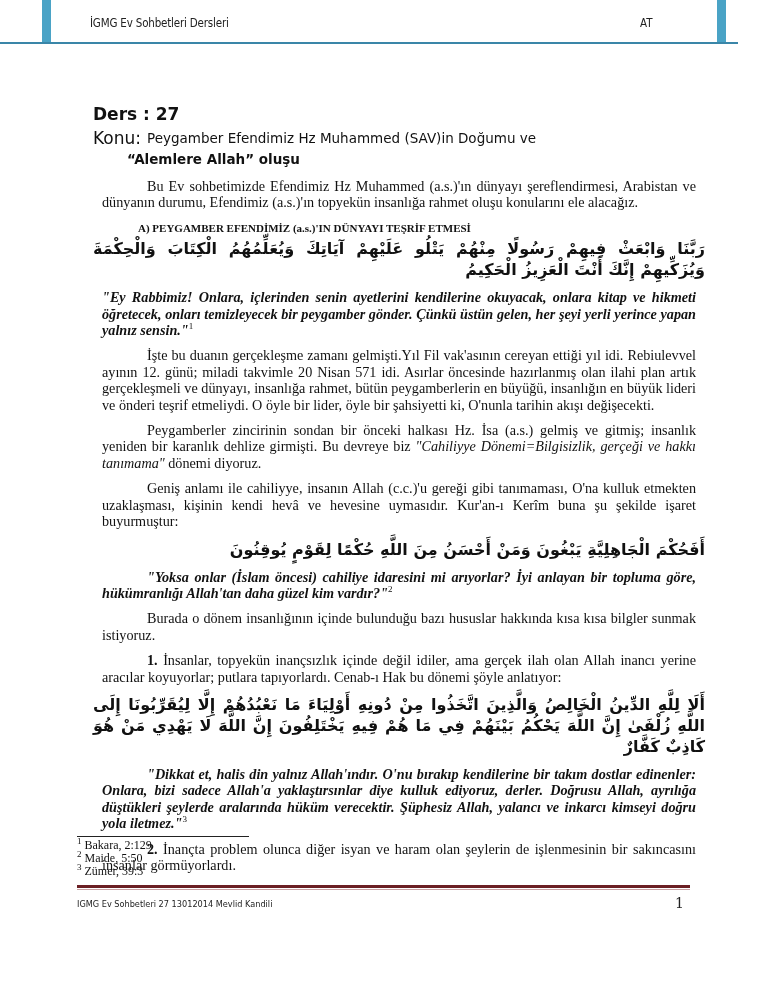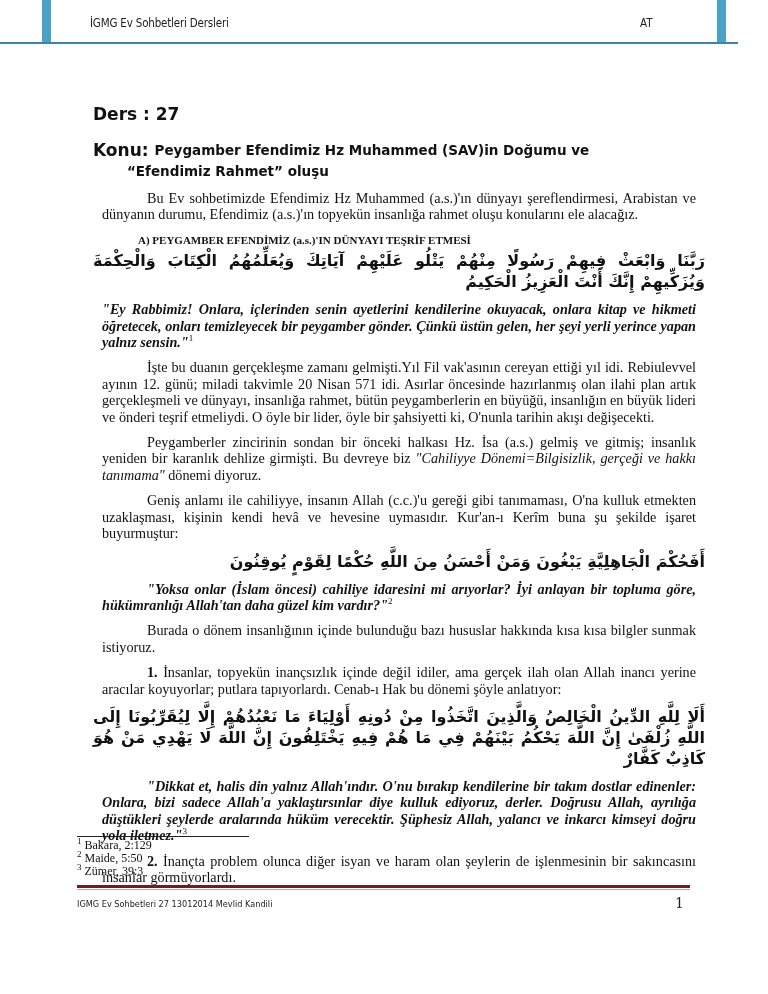--- a/index.html
+++ b/index.html
@@ -6,21 +6,21 @@
   body { width:768px; height:994px; position:relative; overflow:hidden; font-family:"Liberation Serif", serif; color:#111; }
   .hdr-bar { position:absolute; top:0; width:9px; height:43px; background:#4aa3c6; }
   .hdr-bar.left { left:42px; }
   .hdr-bar.right { left:717px; }
   .hdr-rule { position:absolute; top:42px; left:0; width:738px; height:2px; background:#3a86a8; }
   .hdr-title { position:absolute; top:16px; left:90px; font-family:"DejaVu Sans", sans-serif; font-size:12px; letter-spacing:-0.2px; transform:scaleX(0.86); transform-origin:left; color:#222; }
   .hdr-right { position:absolute; top:16px; left:640px; font-family:"DejaVu Sans", sans-serif; font-size:12px; transform:scaleX(0.86); transform-origin:left; color:#222; }
 
   .content { position:absolute; left:93px; top:80px; width:612px; font-size:14.2px; line-height:16.4px; }
   .ders { font-family:"DejaVu Sans", sans-serif; font-weight:bold; font-size:17px; margin-top:24px; line-height:20px; }
-  .konu-row { display:flex; font-family:"DejaVu Sans", sans-serif; font-weight:bold; margin-top:15px; }
+  .konu-row { display:flex; font-family:"DejaVu Sans", sans-serif; font-weight:normal; margin-top:3px; }
   .konu-label { font-size:17px; line-height:22px; }
   .konu-text { font-size:13.5px; line-height:22px; padding-left:6px; }
   .konu-text2 { font-family:"DejaVu Sans", sans-serif; font-weight:bold; font-size:13.5px; line-height:20px; padding-left:34px; }
   p { margin:9px; text-align:justify; }
   .ind { text-indent:45px; }
   .h-sec { font-weight:bold; padding-left:45px; font-size:11px; }
   .arabic { direction:rtl; text-align:justify; font-family:"DejaVu Sans", sans-serif; font-weight:bold; font-size:16px; line-height:21px; margin:2px 0 0 0; }
   .arabic.short { text-align:right; }
   .quote { font-weight:bold; font-style:italic; }
   .it { font-style:italic; }
@@ -41,21 +41,21 @@
 <div class="hdr-rule"></div>
 <div class="hdr-title">İGMG Ev Sohbetleri Dersleri</div>
 <div class="hdr-right">AT</div>
 
 <div class="content">
   <div class="ders">Ders : 27</div>
   <div class="konu-row">
     <span class="konu-label">Konu:</span>
     <span class="konu-text">Peygamber Efendimiz Hz Muhammed (SAV)in Doğumu ve</span>
   </div>
-  <div class="konu-text2">“Efendimiz Rahmet” oluşu</div>
+  <div class="konu-text2">“Alemlere Allah” oluşu</div>
 
   <p class="ind">Bu Ev sohbetimizde Efendimiz Hz Muhammed (a.s.)'ın dünyayı şereflendirmesi, Arabistan ve dünyanın durumu, Efendimiz (a.s.)'ın topyekün insanlığa rahmet oluşu konularını ele alacağız.</p>
   <div class="h-sec">A)  PEYGAMBER EFENDİMİZ (a.s.)'IN DÜNYAYI TEŞRİF ETMESİ</div>
   <p class="arabic">رَبَّنَا وَابْعَثْ فِيهِمْ رَسُولًا مِنْهُمْ يَتْلُو عَلَيْهِمْ آيَاتِكَ وَيُعَلِّمُهُمُ الْكِتَابَ وَالْحِكْمَةَ وَيُزَكِّيهِمْ إِنَّكَ أَنْتَ الْعَزِيزُ الْحَكِيمُ</p>
   <p><span class="quote">"Ey Rabbimiz! Onlara, içlerinden senin ayetlerini kendilerine okuyacak, onlara kitap ve hikmeti öğretecek, onları temizleyecek bir peygamber gönder. Çünkü üstün gelen, her şeyi yerli yerince yapan yalnız sensin."</span><sup>1</sup></p>
   <p class="ind">İşte bu duanın gerçekleşme zamanı gelmişti.Yıl Fil vak'asının cereyan ettiği yıl idi. Rebiulevvel ayının 12. günü; miladi takvimle 20 Nisan 571 idi. Asırlar öncesinde hazırlanmış olan ilahi plan artık gerçekleşmeli ve dünyayı, insanlığa rahmet, bütün peygamberlerin en büyüğü, insanlığın en büyük lideri ve önderi teşrif etmeliydi. O öyle bir lider, öyle bir şahsiyetti ki, O'nunla tarihin akışı değişecekti.</p>
   <p class="ind"><span>Peygamberler zincirinin sondan bir önceki halkası Hz. İsa (a.s.) gelmiş ve gitmiş; insanlık yeniden bir karanlık dehlize girmişti. Bu devreye biz </span><span class="it">"Cahiliyye Dönemi=Bilgisizlik, gerçeği ve hakkı tanımama"</span><span> dönemi diyoruz.</span></p>
   <p class="ind">Geniş anlamı ile cahiliyye, insanın Allah (c.c.)'u  gereği gibi tanımaması, O'na kulluk etmekten uzaklaşması, kişinin kendi hevâ ve hevesine uymasıdır.  Kur'an-ı Kerîm buna şu şekilde işaret buyurmuştur:</p>
   <p class="arabic short">أَفَحُكْمَ الْجَاهِلِيَّةِ يَبْغُونَ وَمَنْ أَحْسَنُ مِنَ اللَّهِ حُكْمًا لِقَوْمٍ يُوقِنُونَ</p>
   <p class="ind"><span class="quote">"Yoksa onlar (İslam öncesi) cahiliye idaresini mi arıyorlar? İyi anlayan bir topluma göre, hükümranlığı Allah'tan daha güzel kim vardır?"</span><sup>2</sup></p>

